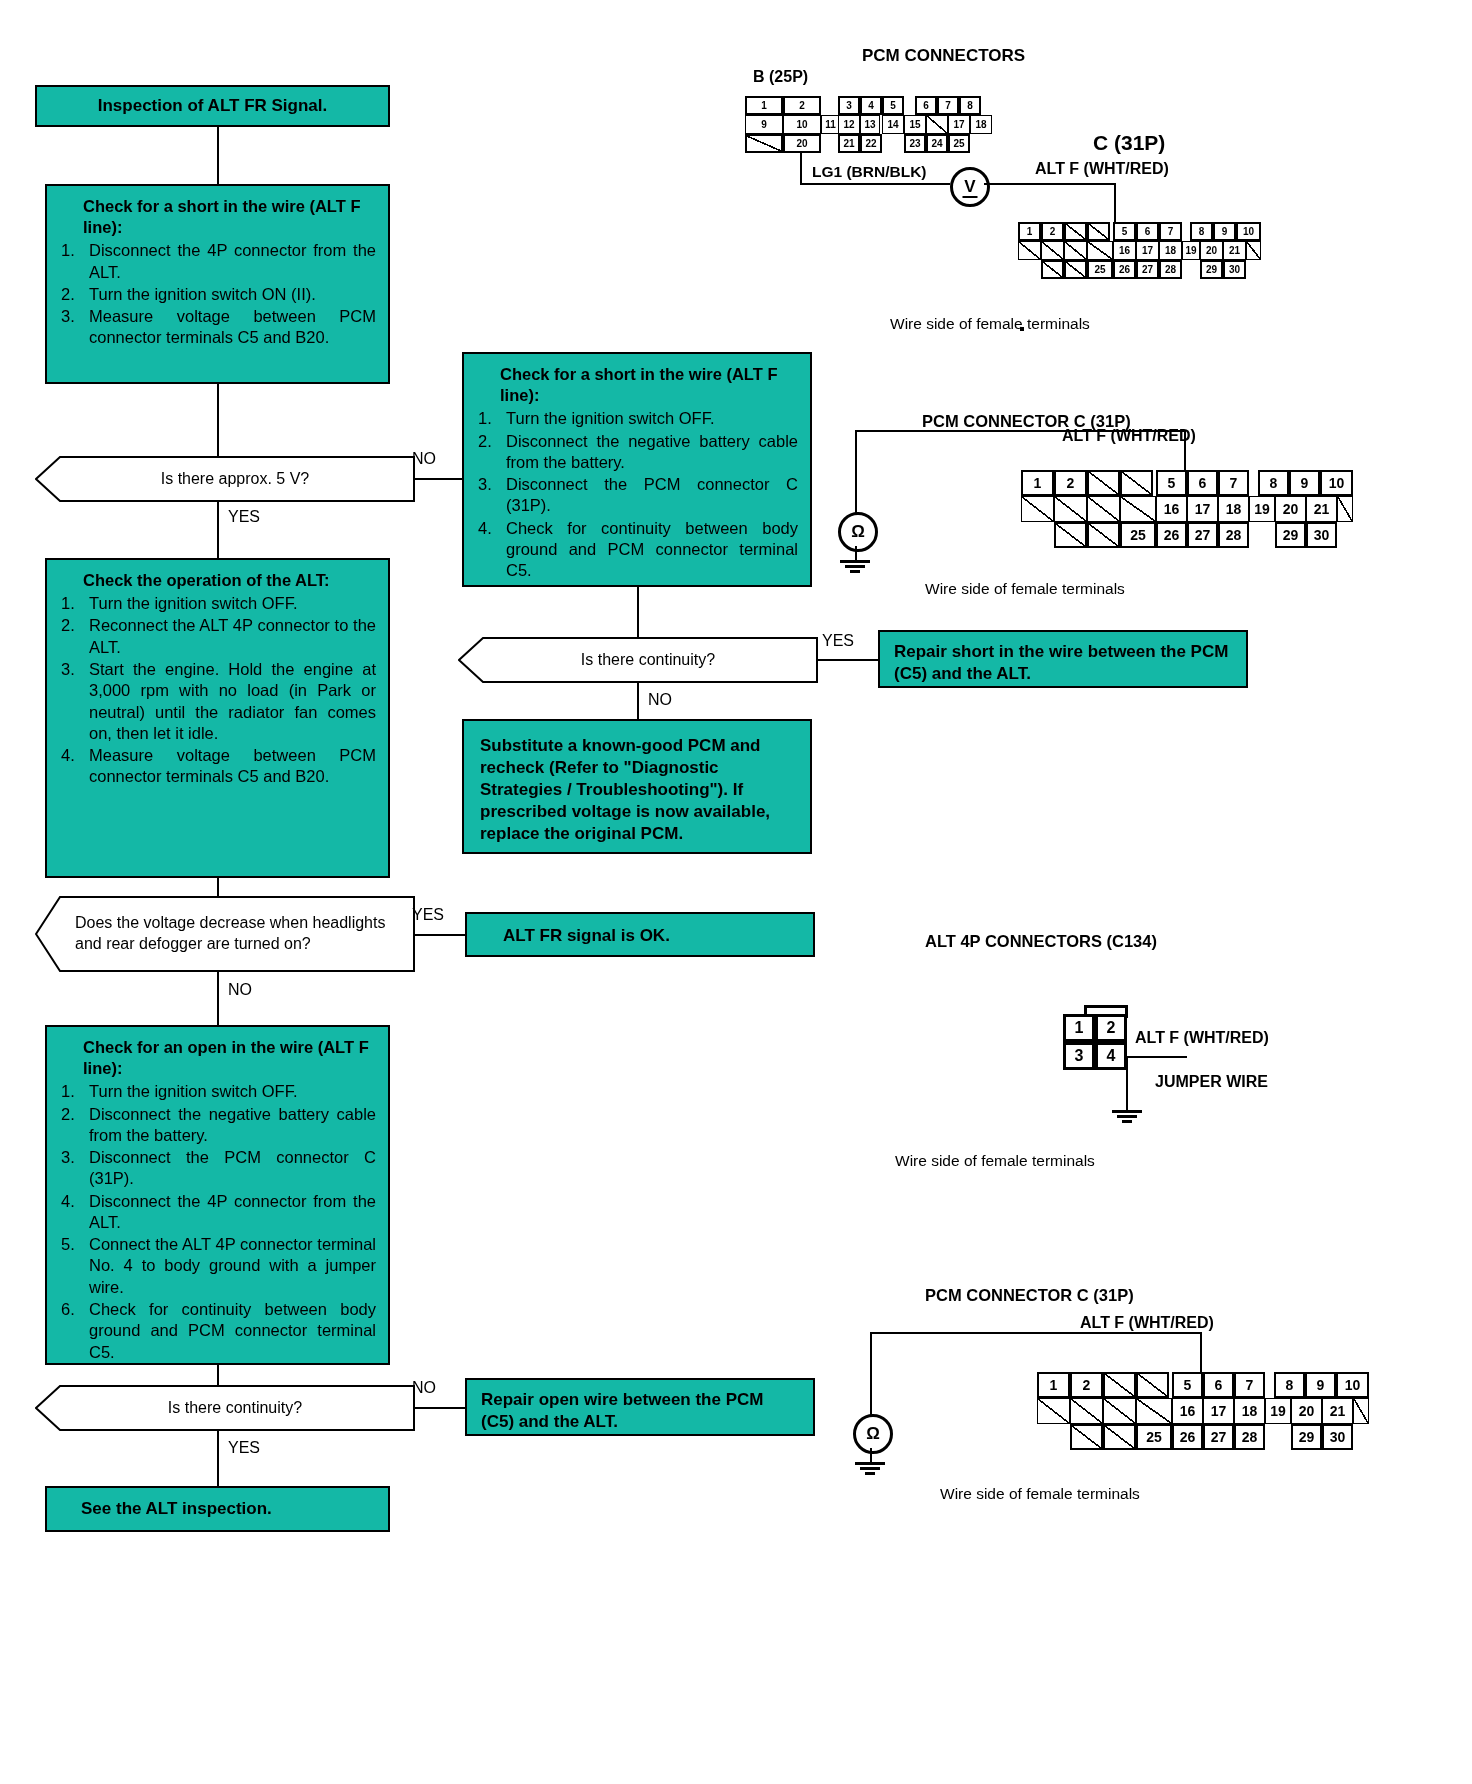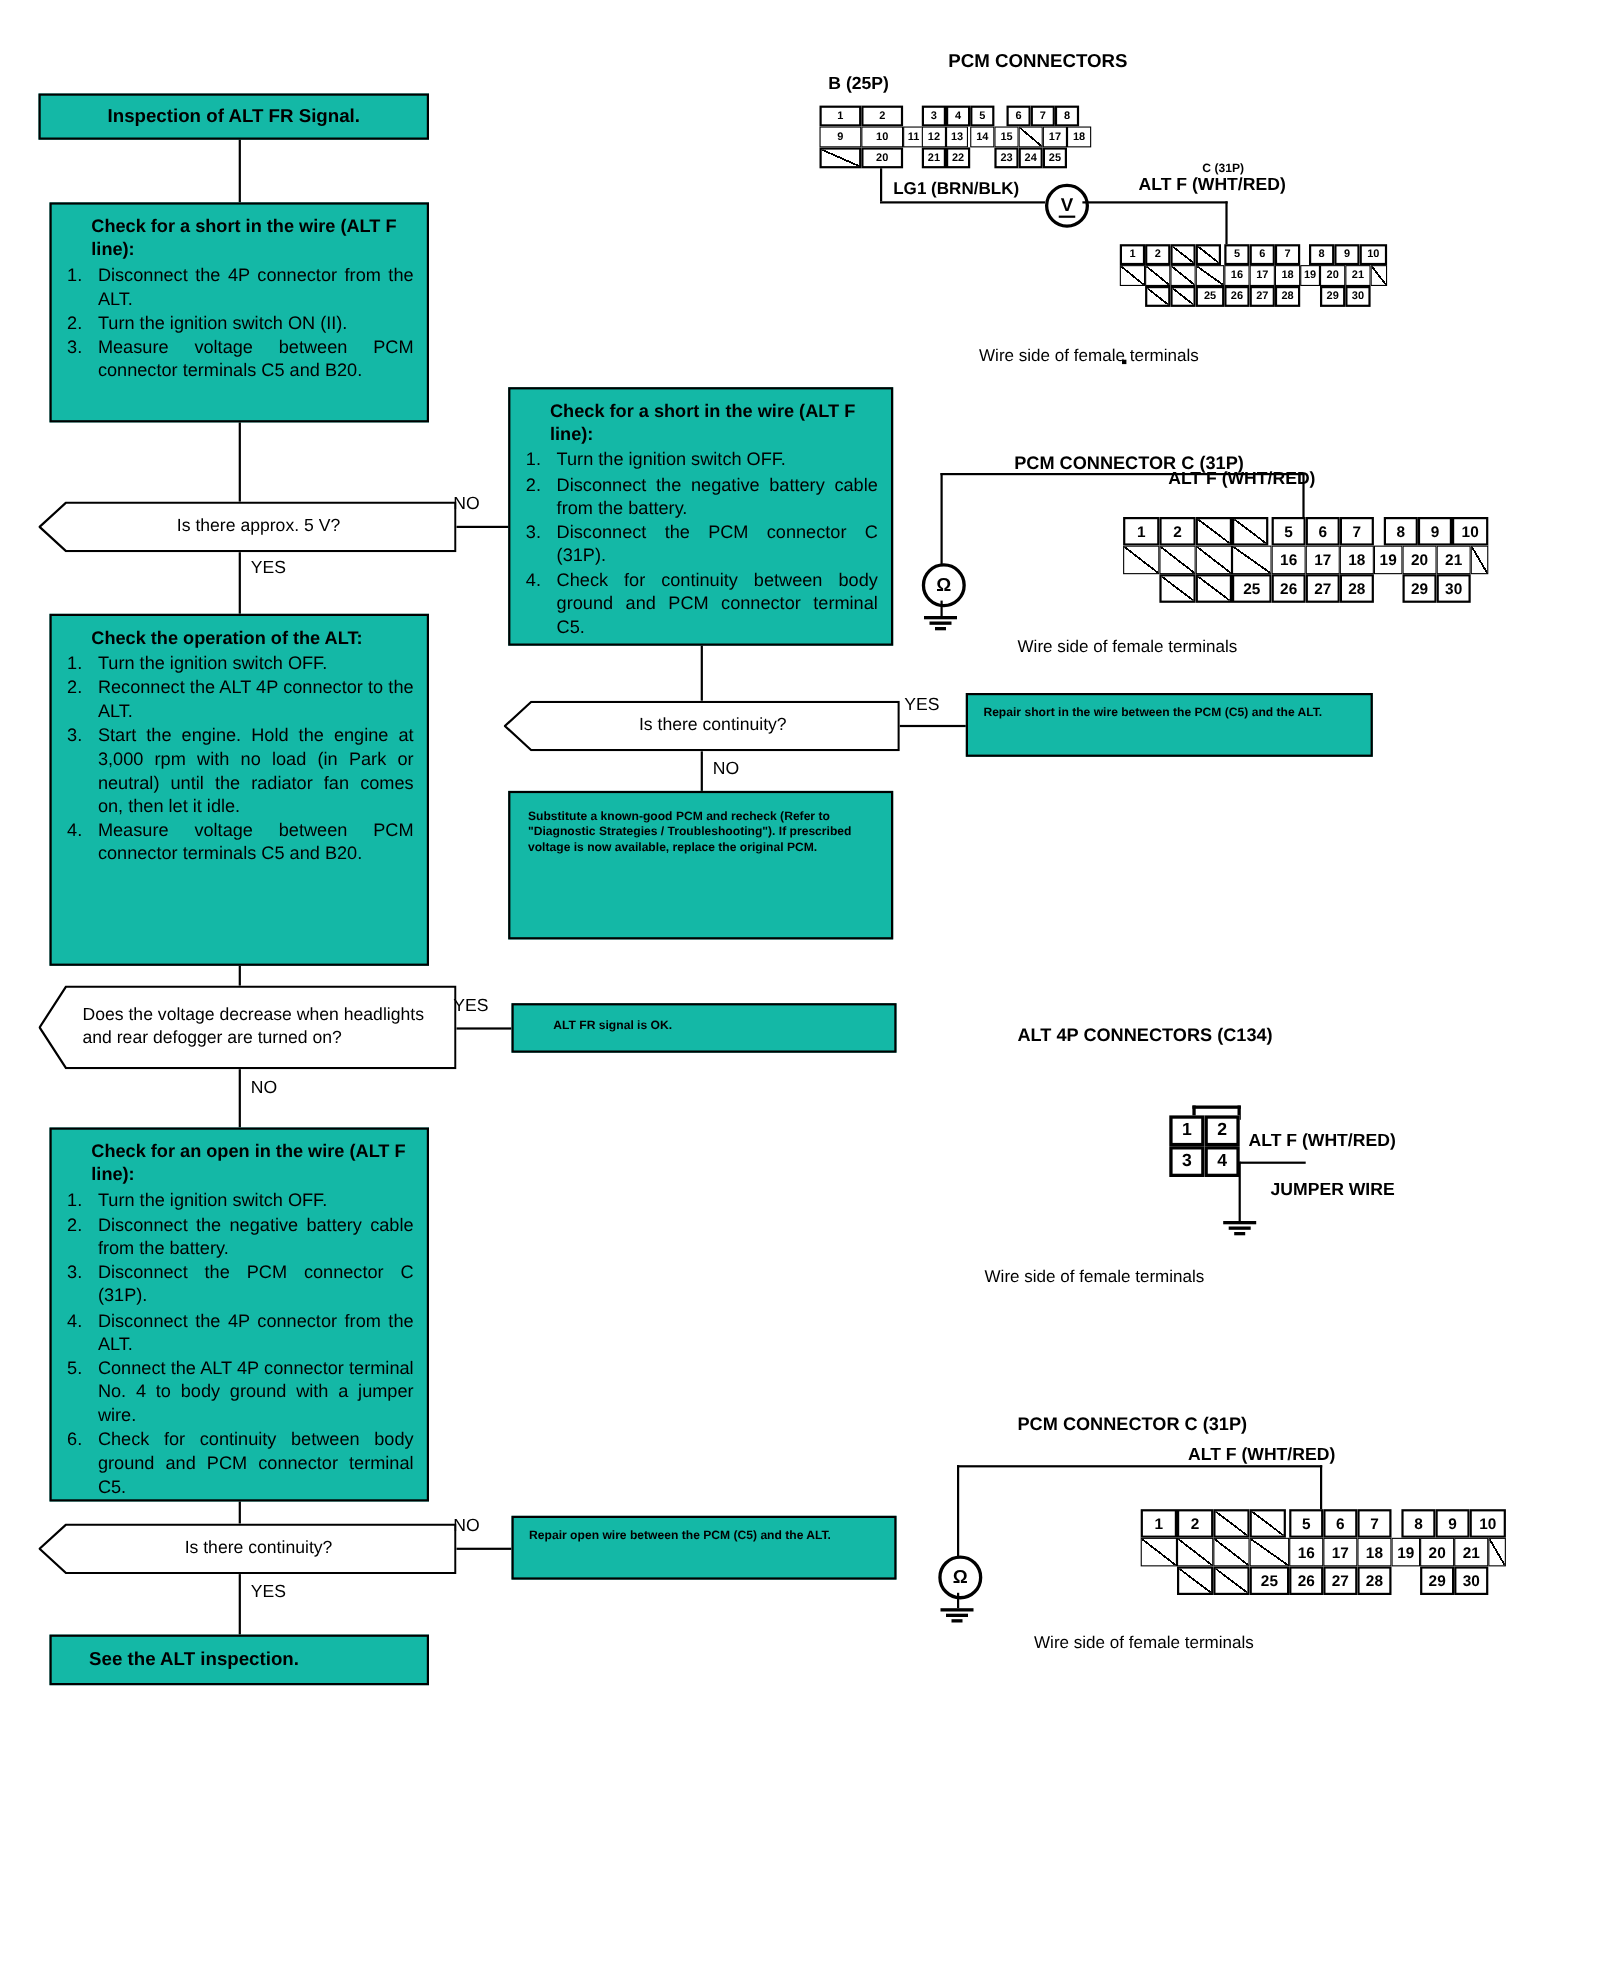--- a/index.html
+++ b/index.html
@@ -4,21 +4,21 @@
 <style>
   html,body{margin:0;padding:0;background:#fff;}
   body{width:1472px;height:1784px;position:relative;
        font-family:"Liberation Sans",sans-serif;color:#000;}
 
   
   .box{position:absolute;border:2px solid #000;background:#14b8a6;box-sizing:border-box;}
   .box .bx-inner{padding:10px 12px;}
   .ttl{font-weight:bold;font-size:17px;text-align:center;}
   .hd{font-weight:bold;font-size:16.5px;line-height:1.28;margin-left:24px;}
-  .plain{font-weight:bold;font-size:11px;line-height:1.3;}
+  .plain{font-weight:bold;font-size:17px;line-height:1.3;}
   ol.steps{margin:2px 0 0 0;padding:0;list-style:none;font-size:16.5px;line-height:1.29;}
   ol.steps li{position:relative;padding-left:30px;margin-top:1px;text-align:justify;}
   ol.steps li .num{position:absolute;left:2px;top:0;}
 
   
   .hex{position:absolute;box-sizing:border-box;}
   .hex svg{position:absolute;left:0;top:0;}
   .hex .htxt{position:absolute;left:46px;right:26px;top:0;bottom:0;
              display:flex;align-items:center;font-size:16px;line-height:1.3;}
   .hex.ctr .htxt{justify-content:center;text-align:center;}
@@ -235,21 +235,21 @@
 <div class="dlabel" style="left:812px;top:163px;font-size:15.5px;">LG1 (BRN/BLK)</div>
 
 <div class="meter" style="left:950px;top:167px;">
   <span>V</span>
   <span class="under"></span>
 </div>
 
 <div class="hl" style="left:984px;top:183px;width:132px;"></div>
 <div class="vl" style="left:1114px;top:183px;height:40px;"></div>
 
-<div class="dlabel" style="left:1093px;top:147px;font-size:11px;">C (31P)</div>
+<div class="dlabel" style="left:1093px;top:131px;font-size:21px;">C (31P)</div>
 <div class="dlabel" style="left:1035px;top:160px;font-size:16px;">ALT F (WHT/RED)</div>
 
 <div class="pin thick" style="left:1018px;top:222px;width:23px;height:19px;">1</div>
 <div class="pin thick" style="left:1041px;top:222px;width:23px;height:19px;">2</div>
 <div class="pin slash thick" style="left:1064px;top:222px;width:23px;height:19px;"></div>
 <div class="pin slash thick" style="left:1087px;top:222px;width:23px;height:19px;"></div>
 <div class="pin thick" style="left:1113px;top:222px;width:23px;height:19px;">5</div>
 <div class="pin thick" style="left:1136px;top:222px;width:23px;height:19px;">6</div>
 <div class="pin thick" style="left:1159px;top:222px;width:23px;height:19px;">7</div>
 <div class="pin thick" style="left:1190px;top:222px;width:23px;height:19px;">8</div>

